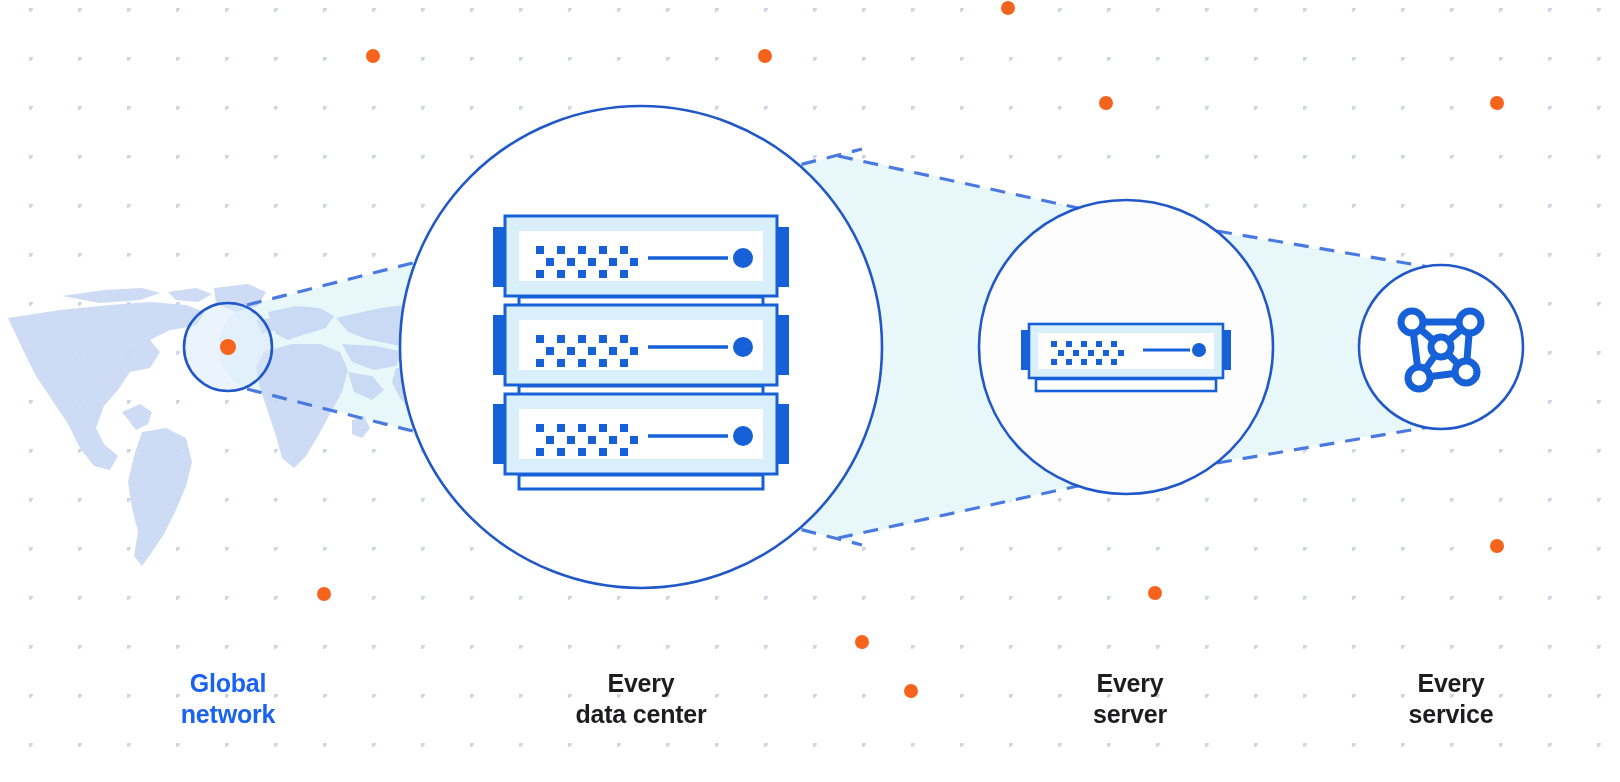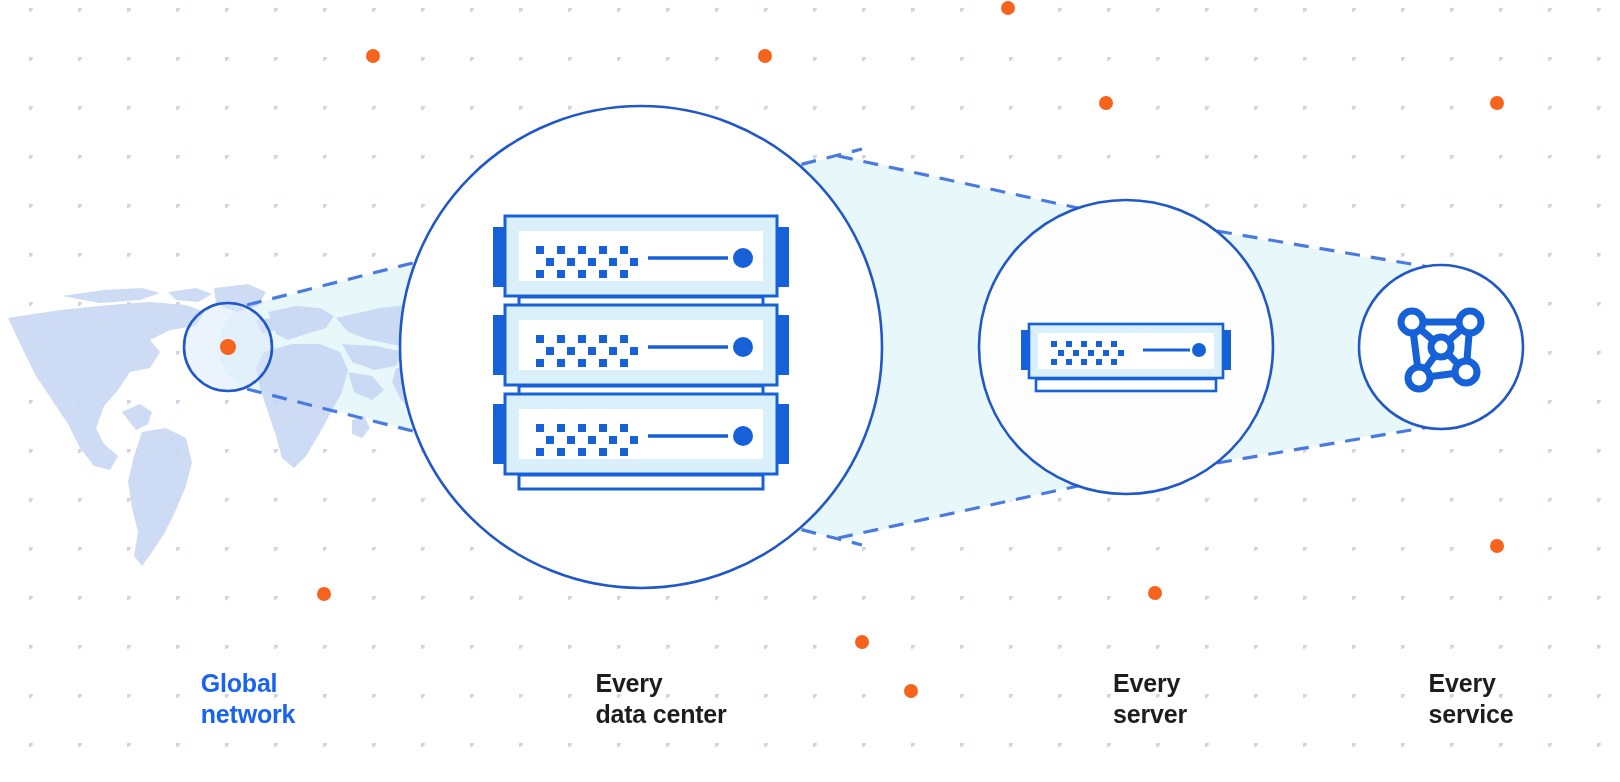--- a/index.html
+++ b/index.html
@@ -17,30 +17,30 @@
   }
   #scene {
     position: absolute;
     inset: 0;
     width: 1620px;
     height: 782px;
     display: block;
   }
   .label {
     position: absolute;
+    text-align: center;
     font-family: "Liberation Sans", sans-serif;
     font-size: 25px;
     line-height: 31px;
     font-weight: 700;
     letter-spacing: -0.2px;
     white-space: pre-line;
     color: #1d1d1f;
     transform: translateX(-50%);
     user-select: none;
-    margin-left: 20px;
   }
   .label.accent { color: #1a62f0; }
 </style>
 </head>
 <body>
 
 <div id="stage">
 
   <svg id="scene" viewBox="0 0 1620 782" aria-hidden="true">
     <defs>

